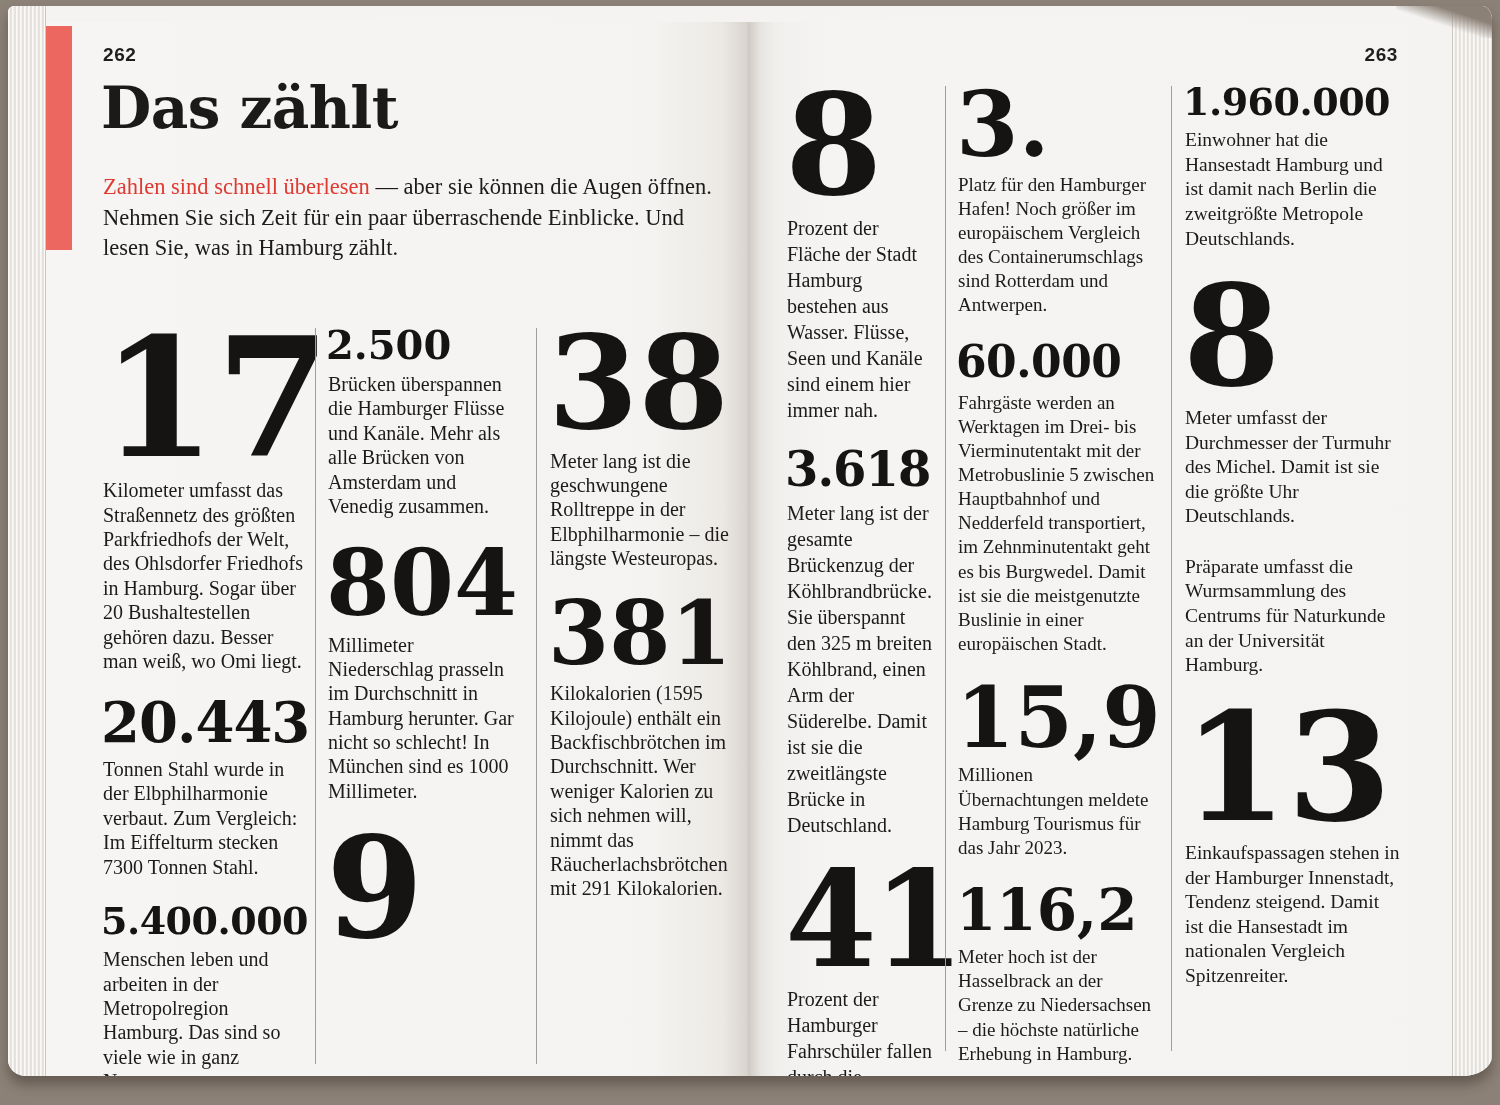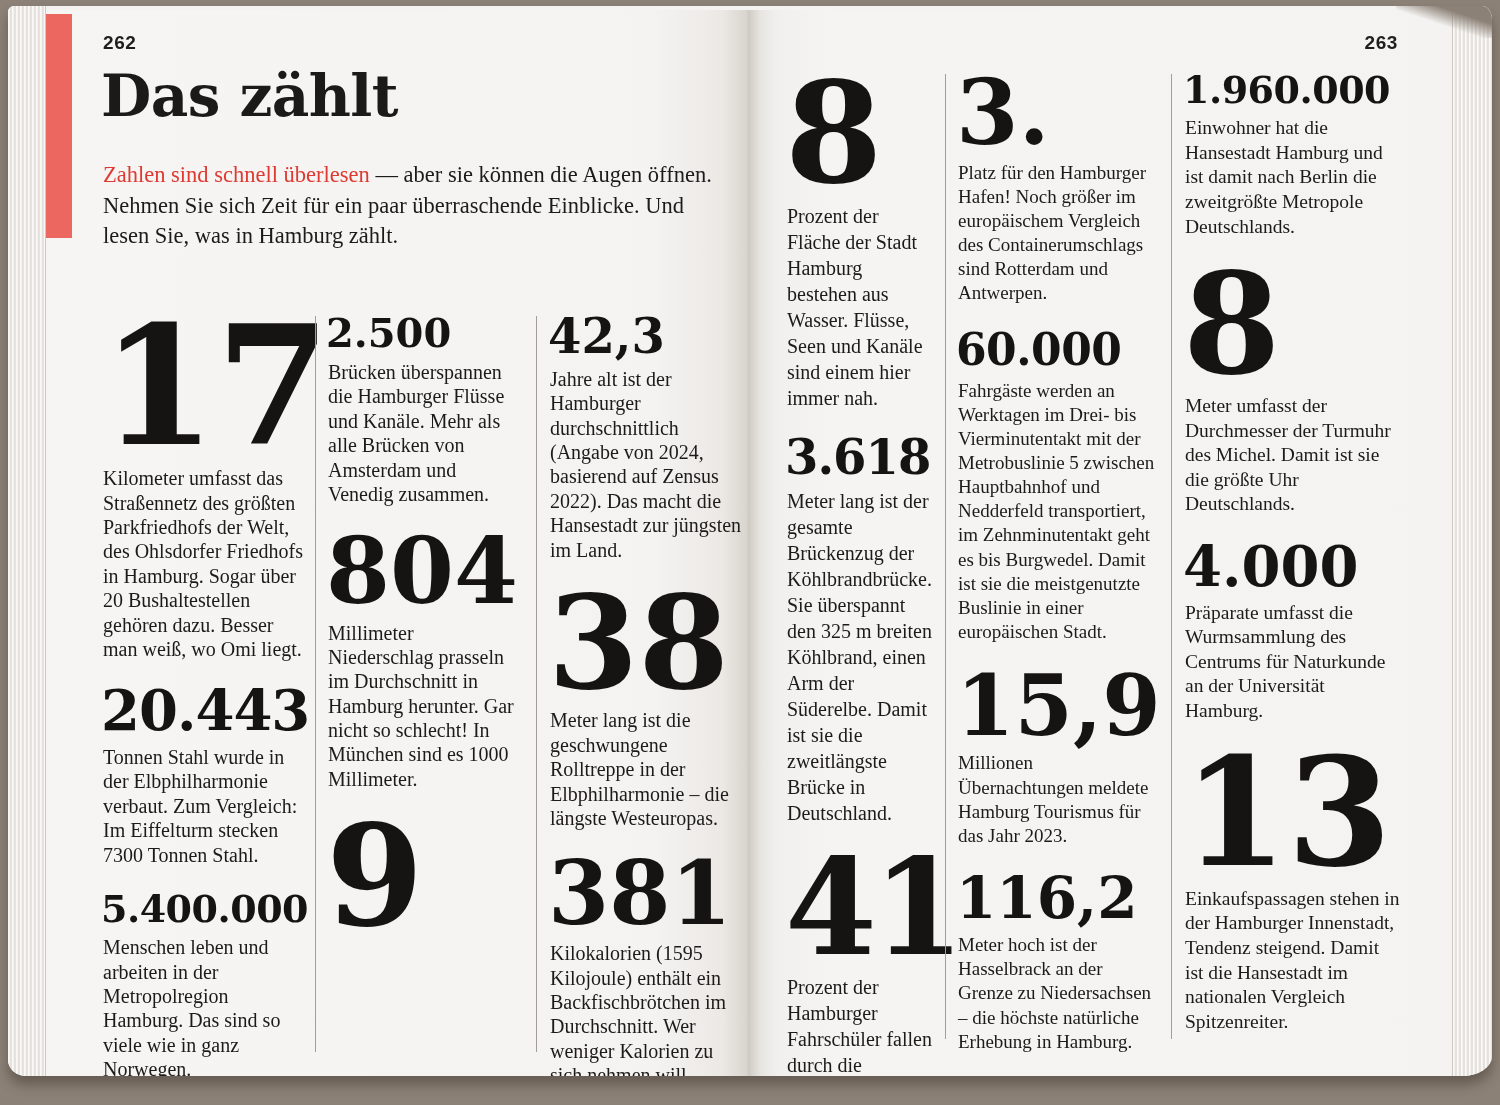--- a/index.html
+++ b/index.html
@@ -10,21 +10,21 @@
         border-radius:6px 10px 30px 18px / 6px 14px 20px 16px;
         box-shadow:0 9px 12px rgba(48,38,30,.4);overflow:hidden}
 
   .edge{position:absolute;top:0;bottom:0;
         background:repeating-linear-gradient(90deg,#fdfcfb 0px,#f1efec 2px,#d7d3cd 3px,#f4f2ef 4px)}
   .edge-left{left:0;width:38px;border-right:1px solid #ccc7c1}
   .edge-right{left:1444px;right:0;border-left:1px solid #ccc7c1}
   .corner-wedge{position:absolute;top:0;right:0;width:96px;height:32px;
         background:linear-gradient(to bottom left,#8c8177 0%,#8c8177 28%,rgba(140,129,119,0) 56%)}
 
-  .page{position:absolute;top:4px;bottom:0}
+  .page{position:absolute;top:16px;bottom:0}
   .page-left{left:38px;width:704px;
         background:linear-gradient(90deg,#f6f5f3 0%,#f4f3f1 86%,#ecE9e5 96%,#d9d5cf 99.4%,#cdc8c2 100%)}
   .page-right{left:742px;width:702px;
         background:linear-gradient(90deg,#d3cec8 0%,#e8e6e2 1.6%,#f1f0ee 4%,#f5f4f2 12%,#f4f3f1 100%)}
 
   .accent-bar{position:absolute;left:0;top:4px;width:26px;height:224px;background:#ec6760}
 
   .pagenum{position:absolute;top:22px;font-family:"Liberation Sans",sans-serif;
         font-weight:bold;font-size:19px;letter-spacing:.03em;color:#201e1d}
   .pn-left{left:57px}
@@ -101,24 +101,20 @@
           <div class="num z804">804</div>
           <p class="desc">Millimeter Niederschlag prasseln im Durchschnitt in Hamburg herunter. Gar nicht so schlecht! In München sind es 1000 Millimeter.</p>
         </div>
         <div class="stat">
           <div class="num z9">9</div>
         </div>
       </div>
       <div class="vrule"></div>
       <div class="colL3">
         <div class="stat">
-          <div class="num z423">42,3</div>
-          <p class="desc">Jahre alt ist der Hamburger durchschnittlich (Angabe von 2024, basierend auf Zensus 2022). Das macht die Hansestadt zur jüngsten im Land.</p>
-        </div>
-        <div class="stat">
           <div class="num z82">38</div>
           <p class="desc">Meter lang ist die geschwungene Rolltreppe in der Elbphilharmonie – die längste Westeuropas.</p>
         </div>
         <div class="stat">
           <div class="num z381">381</div>
           <p class="desc">Kilokalorien (1595 Kilojoule) enthält ein Backfischbrötchen im Durchschnitt. Wer weniger Kalorien zu sich nehmen will, nimmt das Räucherlachsbrötchen mit 291 Kilokalorien.</p>
         </div>
       </div>
     </div>
   </div>
@@ -164,21 +160,20 @@
       <div class="colR3">
         <div class="stat">
           <div class="num z196">1.960.000</div>
           <p class="desc">Einwohner hat die Hansestadt Hamburg und ist damit nach Berlin die zweitgrößte Metropole Deutschlands.</p>
         </div>
         <div class="stat">
           <div class="num zr8b">8</div>
           <p class="desc">Meter umfasst der Durchmesser der Turmuhr des Michel. Damit ist sie die größte Uhr Deutschlands.</p>
         </div>
         <div class="stat">
-          <div class="num z4k">4.000</div>
           <p class="desc">Präparate umfasst die Wurmsammlung des Centrums für Naturkunde an der Universität Hamburg.</p>
         </div>
         <div class="stat">
           <div class="num z13">13</div>
           <p class="desc">Einkaufspassagen stehen in der Hamburger Innenstadt, Tendenz steigend. Damit ist die Hansestadt im nationalen Vergleich Spitzenreiter.</p>
         </div>
       </div>
     </div>
   </div>
 

